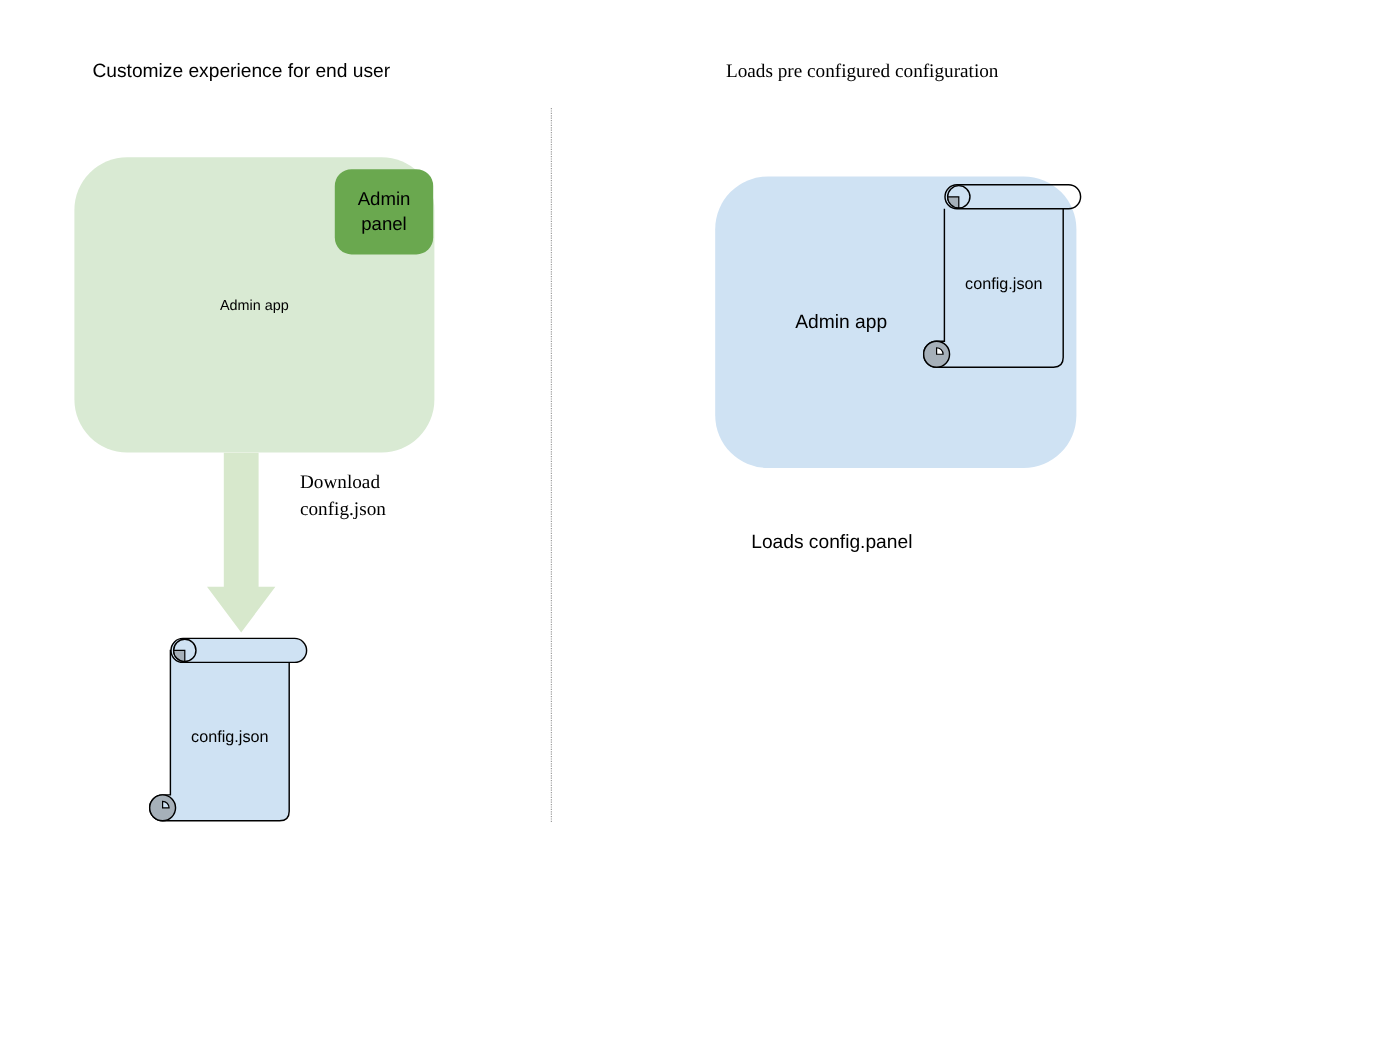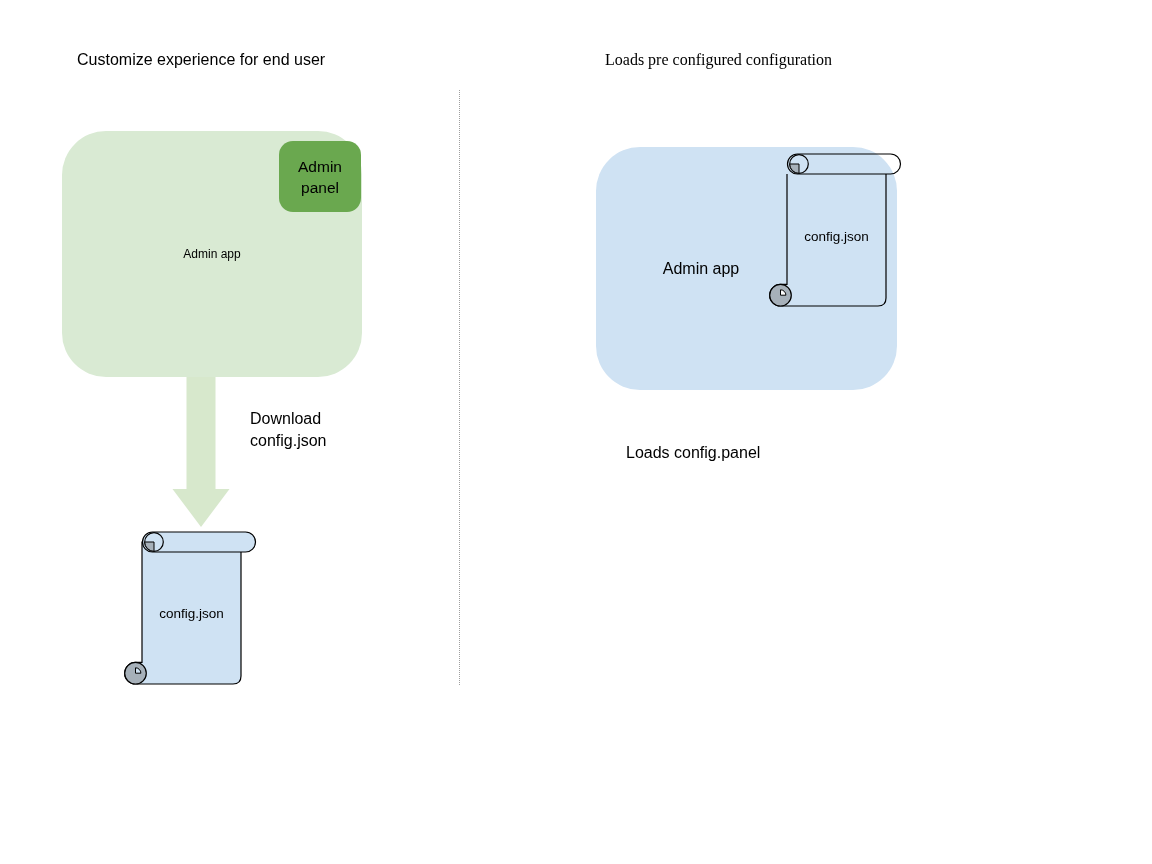--- a/index.html
+++ b/index.html
@@ -28,22 +28,22 @@
     left:217px;top:10px;width:82px;height:71px;
     background:#6aa84f;border-radius:14px;
     display:flex;align-items:center;justify-content:center;
     text-align:center;
   }
   .admin-panel-label{
     font-size:15.5px;line-height:21px;width:62px;color:#000000;
   }
   .down-arrow{left:172px;top:377px;}
   .download-caption{
-    left:250px;top:408px;
-    font-size:16px;line-height:22px;
+    left:250px;top:392px;
+    font-size:16px;line-height:22px;font-family:Liberation Serif, serif;
   }
   .scroll-left{left:124px;top:530px;}
   
   .divider{
     left:459px;top:90px;height:595px;width:0;
     border-left:1px dotted #9e9e9e;
   }
   
   .right-title{left:605px;top:50px;font-family:Liberation Serif, serif;}
   .demo-app{

